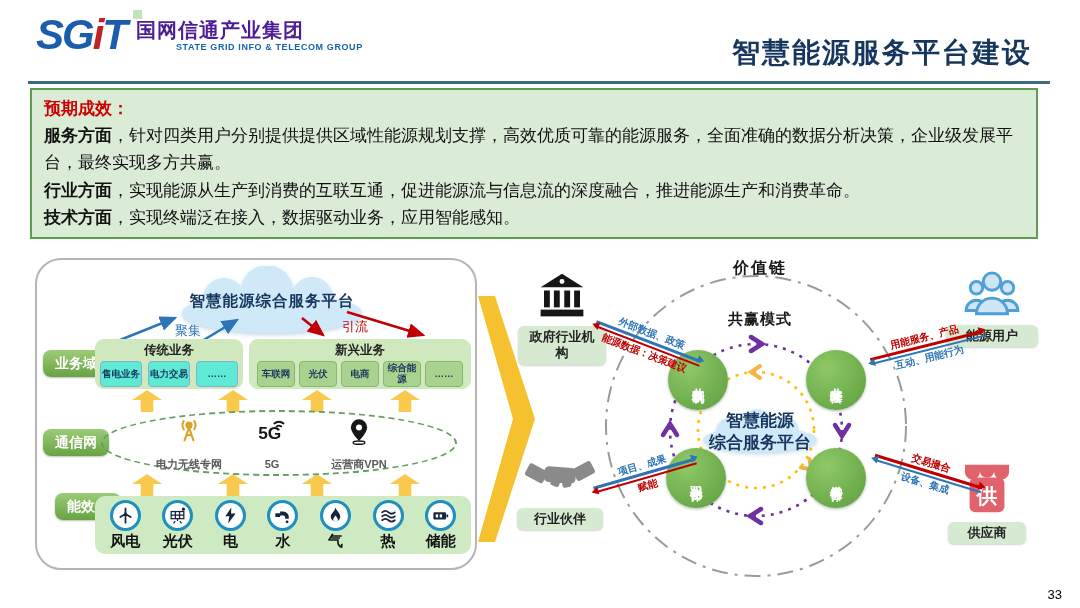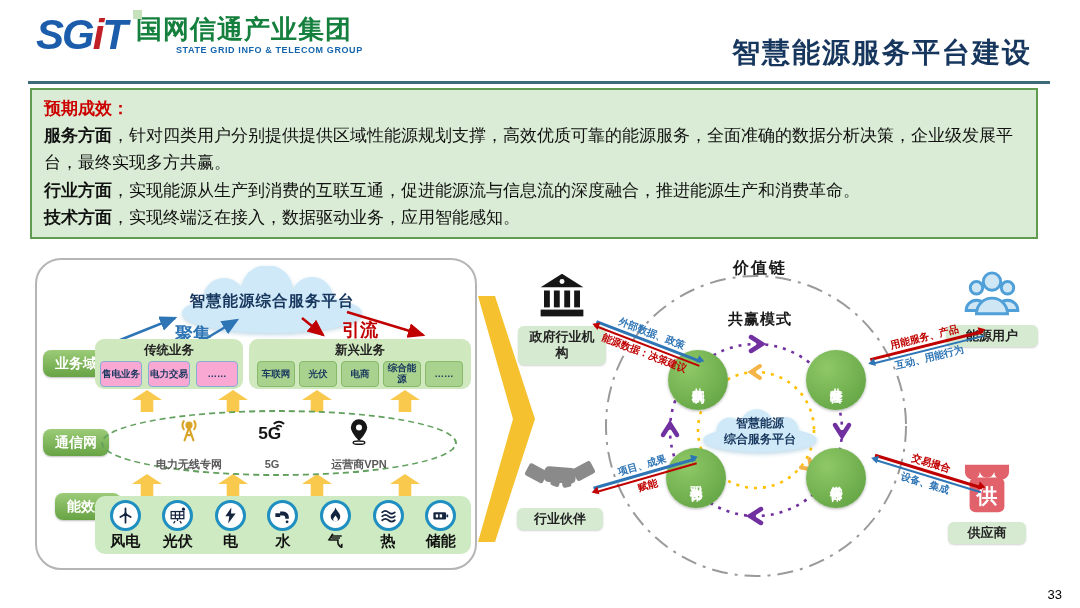--- a/index.html
+++ b/index.html
@@ -3,21 +3,21 @@
 <meta charset="utf-8">
 <style>
   * { margin:0; padding:0; box-sizing:border-box; }
   body { background:#fff; font-family:"Liberation Sans","DejaVu Sans",sans-serif; }
   .slide { position:relative; width:1080px; height:608px; background:#fff; overflow:hidden; }
 
   
   .logo { position:absolute; left:36px; top:14px; display:flex; align-items:center; gap:10px; }
   .sgit { font-size:42px; font-weight:bold; font-style:italic; color:#1b5cab; letter-spacing:-2px; line-height:1; }
   .sgit .red { color:#c22027; }
-  .logo-cn { font-size:26px; font-weight:bold; color:#15803d; letter-spacing:1px; line-height:1.15; }
+  .logo-cn { font-size:20px; font-weight:bold; color:#4c1d95; letter-spacing:1px; line-height:1.15; }
   .logo-en { font-size:9px; font-weight:bold; color:#1565ad; letter-spacing:.6px;margin-left:40px; }
   .logo-accent { position:absolute; left:97px; top:-4px; width:9px; height:9px; background:#c5e2bd; }
   .slide-title { position:absolute; right:48px; top:34px; font-size:28px; font-weight:bold; color:#17365d; letter-spacing:2px; }
   .rule { position:absolute; left:28px; right:30px; top:81px; border-top:3px solid #3e6b79; }
 
   
   .expected { position:absolute; left:30px; top:88px; width:1008px; height:151px;
               background:#daecd5; border:2px solid #5f9c52; padding:5px 12px 4px;
               font-size:17px; line-height:1.6; color:#111; }
   .exp-head { color:#cc0000; font-weight:bold; }
@@ -25,33 +25,33 @@
 
   
   .left-panel { position:absolute; left:35px; top:258px; width:442px; height:312px;
                 border:2px solid #b5b5b5; border-radius:26px; background:#fff; }
   .cloud { position:absolute; display:flex; align-items:center; justify-content:center; }
   .cloud svg { position:absolute; inset:0; width:100%; height:100%; filter:drop-shadow(0 2px 2px rgba(120,170,200,.45)); }
   .cloud .ctext { position:relative; z-index:2; font-weight:bold; color:#17365d; text-align:center; }
   .lp-cloud { left:112px; top:6px; width:246px; height:70px; }
   .lp-cloud .ctext { font-size:15.5px; letter-spacing:1px; }
   .lp-arrows { position:absolute; inset:0; pointer-events:none; }
-  .lp-lbl { position:absolute; font-size:18px; font-weight:bold; }
+  .lp-lbl { position:absolute; font-size:13px; font-weight:normal; }
   .lbl-blue { color:#2e75b6; } .lbl-red { color:#c00000; }
 
   .row-label { position:absolute; left:6px; width:66px; height:27px; border-radius:8px;
                background:linear-gradient(#9ccb77,#67a344); color:#fff; font-size:14px; font-weight:bold;
                display:flex; align-items:center; justify-content:center; box-shadow:0 1px 2px rgba(0,0,0,.25); }
 
   .biz-box { position:absolute; top:79px; height:50px; background:#cfe8bd; border-radius:9px; padding-top:3px; }
   .biz-title { text-align:center; font-size:12.5px; font-weight:bold; color:#222; }
   .biz-items { display:flex; justify-content:center; gap:6px; margin-top:2px; }
   .biz-item { width:42px; height:26px; border-radius:4px; font-size:9.5px; font-weight:bold; color:#17365d;
               line-height:1.15; display:flex; align-items:center; justify-content:center; text-align:center; }
-  .box-blue { background:#f9a8d4; border:1px solid #85aed3; }
+  .box-blue { background:#5eead4; border:1px solid #85aed3; }
   .box-green { background:#a9d28f; border:1px solid #86b968; }
 
   .up-arrow { position:absolute; width:30px; height:22px; background:#f8c94d;
               clip-path:polygon(50% 0,100% 46%,71% 46%,71% 100%,29% 100%,29% 46%,0 46%); }
 
   .comm-ellipse { position:absolute; left:64px; top:150px; width:356px; height:66px;
                   border:2.5px dashed #62a05e; border-radius:50%; }
   .comm-item { position:absolute; top:157px; display:flex; flex-direction:column; align-items:center; }
   .comm-label { margin-top:13px; font-size:11px; font-weight:bold; color:#595959; text-align:center; line-height:1.15; }
 
@@ -66,21 +66,21 @@
   
   .chevron { position:absolute; left:478px; top:296px; }
 
   
   .rd-title { position:absolute; left:698px; top:258px; width:124px; text-align:center;
               font-size:16px; font-weight:bold; color:#1a1a1a; letter-spacing:2px; }
   .rd-winwin { position:absolute; left:698px; top:310px; width:124px; text-align:center;
                font-size:15px; font-weight:bold; color:#1a1a1a; letter-spacing:1px; }
   .rd-circles { position:absolute; left:598px; top:268px; pointer-events:none; }
   .rd-cloud { left:697px; top:398px; width:126px; height:68px; position:absolute; }
-  .rd-cloud .ctext { font-size:12px; line-height:1.3; }
+  .rd-cloud .ctext { font-size:17px; line-height:1.3; }
   .gcircle { position:absolute; width:60px; height:60px; border-radius:50%;
              background:radial-gradient(circle at 35% 30%,#8fc867,#5c9e3e);
              display:flex; align-items:center; justify-content:center; box-shadow:0 1px 3px rgba(0,0,0,.3); }
   .vtext { writing-mode:vertical-rl; text-orientation:upright; color:#fff; font-weight:bold;
            font-size:12.5px; letter-spacing:1px; line-height:1; }
 
   .entity { position:absolute; display:flex; flex-direction:column; align-items:center; }
   .entity-label { background:#d6ead1; border-radius:6px; padding:3px 7px; text-align:center;
                   font-weight:bold; font-size:13px; color:#222; line-height:1.25;
                   box-shadow:0 1px 2px rgba(0,0,0,.18); }

